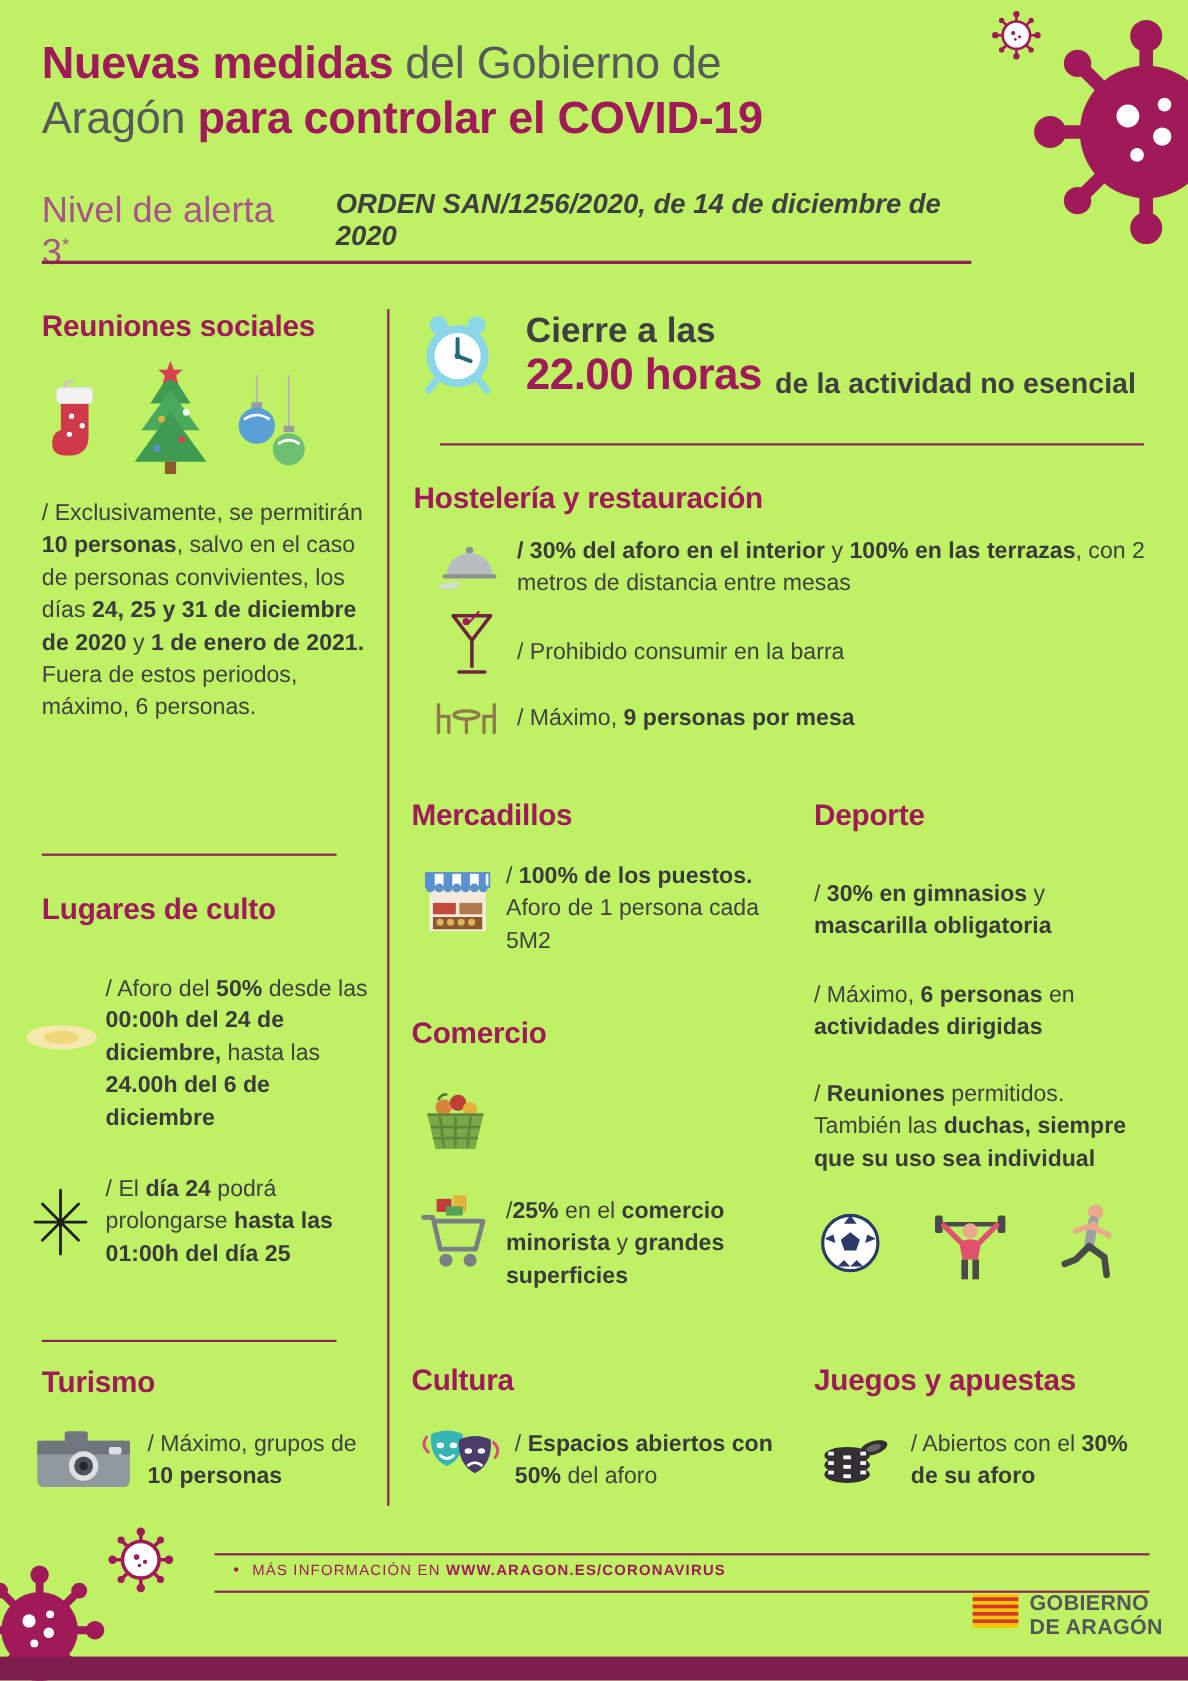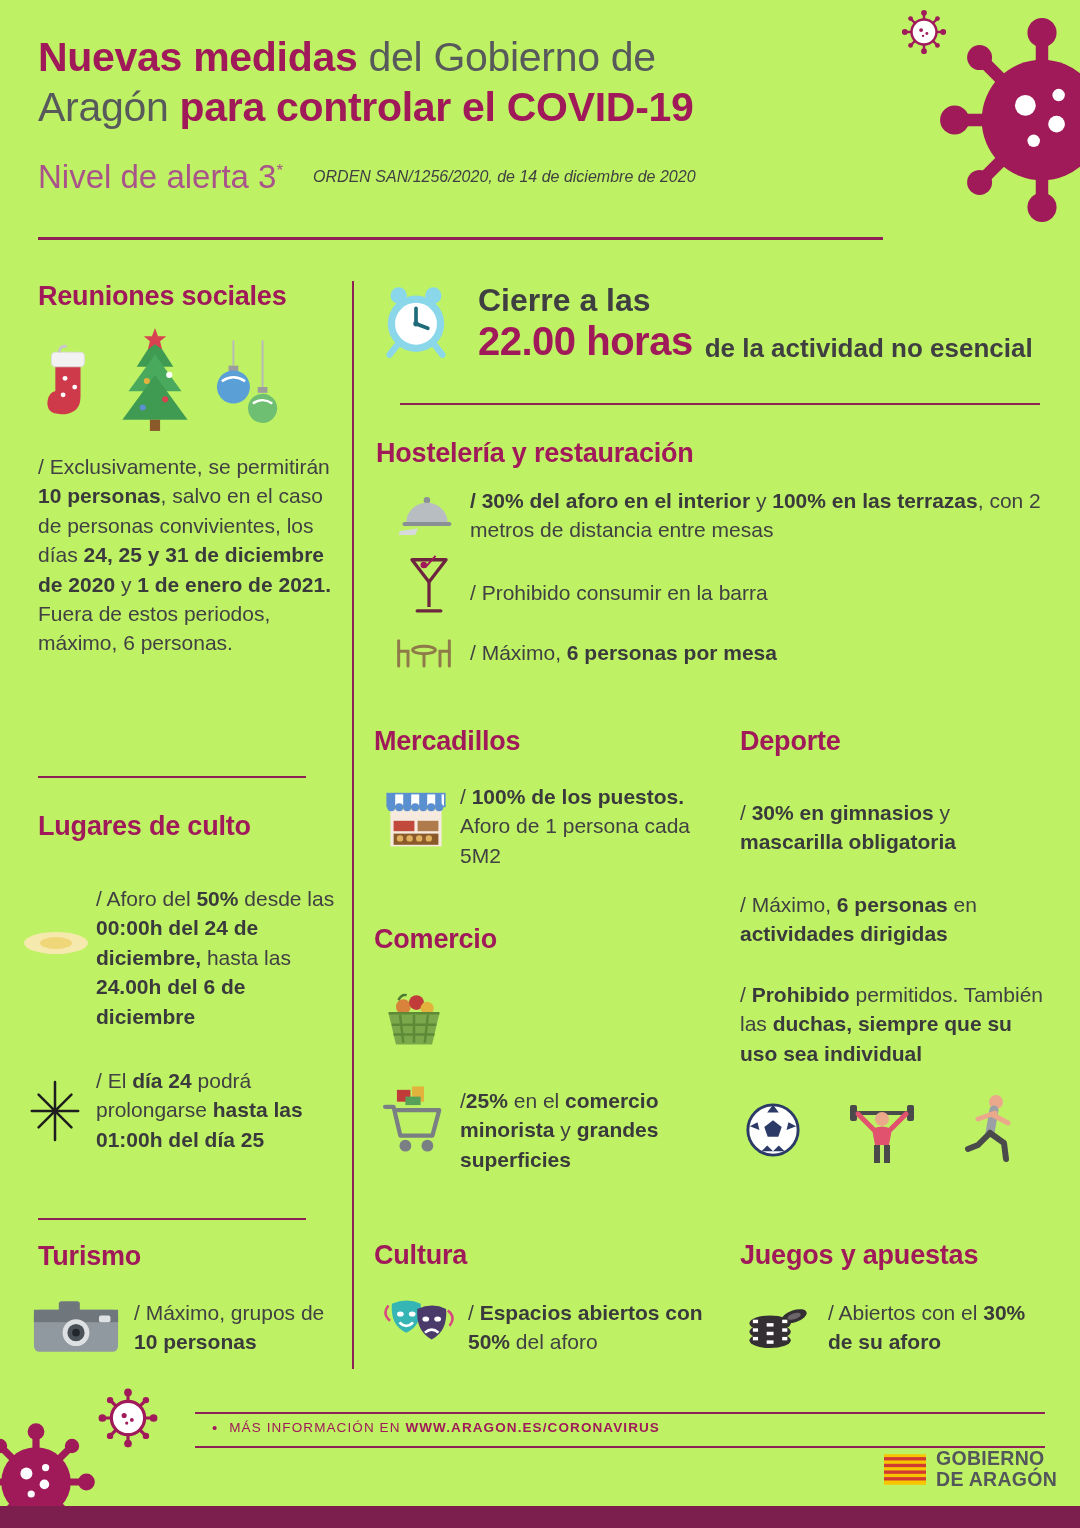--- a/index.html
+++ b/index.html
@@ -7,24 +7,24 @@
   .page{position:relative;width:1080px;height:1528px;margin:0 auto;background:#bef264;overflow:hidden;
         font-family:"Liberation Sans",sans-serif;color:#414042}
   .abs{position:absolute}
   svg{display:block}
 
   
   .hdr{left:38px;top:32px;width:860px}
   .h-title{font-size:41px;line-height:1.22;font-weight:400;color:#58595B;letter-spacing:-0.3px}
   .h-title .tl{display:block}
   .h-title b{color:#A01A5A;font-weight:700}
-  .alert-row{display:flex;align-items:center;gap:30px;margin-top:26px}
+  .alert-row{display:flex;align-items:flex-start;gap:30px;margin-top:40px}
   .alert{font-size:33px;color:#A8538A}
   .alert sup{font-size:17px}
-  .order{font-size:16px;font-style:italic;font-weight:400;color:#3F3F41}
+  .order{font-size:25px;font-style:italic;font-weight:700;color:#3F3F41}
   .rule-top{left:38px;top:237px;width:845px;height:3px;background:#8E2155}
 
   
   .sec-h{font-size:27px;font-weight:700;color:#A01A5A;letter-spacing:-0.2px}
   .txt{font-size:21px;line-height:1.4;color:#414042}
   .txt b{color:#3A3A3C}
   .mline{background:#8E2155;height:2px}
 
   
   .virus-big{left:938px;top:16px;width:208px;height:208px}
@@ -88,21 +88,21 @@
   .ic-chips{left:746px;top:1296px;width:62px;height:56px}
   .t-jue{left:828px;top:1298px;width:224px}
 
   
   .f-line-a{left:195px;top:1412px;width:850px}
   .f-info{left:212px;top:1419px;display:flex;align-items:center;gap:12px}
   .f-bullet{color:#A01A5A;font-size:15px}
   .f-text{font-size:13.5px;letter-spacing:1.1px;color:#A01A5A}
   .f-text b{font-weight:700}
   .f-line-b{left:195px;top:1446px;width:850px}
-  .logo{left:884px;top:1448px;display:flex;align-items:center;gap:10px}
+  .logo{left:884px;top:1448px;display:flex;gap:10px}
   .logo-flag{width:42px;height:33px}
   .logo-text{font-size:19.5px;font-weight:700;color:#53565A;line-height:1.1;letter-spacing:0.3px}
   .bar{left:0;top:1506px;width:1080px;height:22px;background:#7C1F4E;z-index:5}
 </style>
 </head>
 <body>
 
 <div class="page">
 
   <svg width="0" height="0" style="position:absolute" aria-hidden="true">
@@ -292,21 +292,21 @@
   <svg class="abs ic-table" viewBox="0 0 96 60">
     <g stroke="#8F7B49" stroke-width="4.5" fill="none" stroke-linecap="round">
       <path d="M10 10 V48"></path>
         <path d="M10 26 H24 V48"></path>
       <path d="M86 10 V48"></path>
         <path d="M86 26 H72 V48"></path>
       <ellipse cx="48" cy="24" rx="17" ry="5.5"></ellipse>
       <path d="M48 30 V48"></path>
     </g>
   </svg>
-  <p class="abs txt t-host3"><span>/ Máximo, </span><b>6 personas por mesa</b></p>
+  <p class="abs txt t-host3"><span>/ Máximo, </span><b>9 personas por mesa</b></p>
 
   <h2 class="abs sec-h sh-merc">Mercadillos</h2>
   <svg class="abs ic-stall" viewBox="0 0 80 78">
     <rect x="8" y="26" width="64" height="46" fill="#F6EADF"></rect>
     <rect x="4" y="6" width="72" height="16" fill="#FFFFFF" stroke="#5A8FD0" stroke-width="2"></rect>
     <g fill="#5A8FD0">
       <rect x="4" y="6" width="10" height="16"></rect>
         <rect x="24" y="6" width="10" height="16"></rect>
       <rect x="44" y="6" width="10" height="16"></rect>
         <rect x="64" y="6" width="8" height="16"></rect>
@@ -367,21 +367,21 @@
     <path d="M44 14 q18 -8 34 0 q2 26 -17 36 q-19 -10 -17 -36" fill="#4B3B6B"></path>
     <ellipse cx="54" cy="26" rx="4" ry="3" fill="#fff"></ellipse>
     <ellipse cx="68" cy="26" rx="4" ry="3" fill="#fff"></ellipse>
     <path d="M53 42 q8 -7 16 0" stroke="#fff" stroke-width="3" fill="none"></path>
   </svg>
   <p class="abs txt t-cult"><span>/ </span><b>Espacios abiertos con 50%</b><span> del aforo</span></p>
 
   <h2 class="abs sec-h sh-dep">Deporte</h2>
   <p class="abs txt t-dep1"><span>/ </span><b>30% en gimnasios</b><span> y </span><b>mascarilla obligatoria</b></p>
   <p class="abs txt t-dep2"><span>/ Máximo, </span><b>6 personas</b><span> en </span><b>actividades dirigidas</b></p>
-  <p class="abs txt t-dep3"><span>/ </span><b>Prohibido</b><span> permitidos. También las </span><b>duchas, siempre que su uso sea individual</b></p>
+  <p class="abs txt t-dep3"><span>/ </span><b>Reuniones</b><span> permitidos. También las </span><b>duchas, siempre que su uso sea individual</b></p>
   <div class="abs dep-icons">
     <svg viewBox="0 0 60 60" width="58" height="58">
       <circle cx="30" cy="30" r="26" fill="#fff" stroke="#2B3A67" stroke-width="3"></circle>
       <polygon points="30,20 39,27 35.5,37 24.5,37 21,27" fill="#2B3A67"></polygon>
       <polygon points="30,4 36,12 24,12" fill="#2B3A67"></polygon>
       <polygon points="6,26 14,22 16,30" fill="#2B3A67"></polygon>
       <polygon points="54,26 46,22 44,30" fill="#2B3A67"></polygon>
       <polygon points="18,52 24,46 30,52" fill="#2B3A67"></polygon>
       <polygon points="42,52 36,46 30,52" fill="#2B3A67"></polygon>
     </svg>

